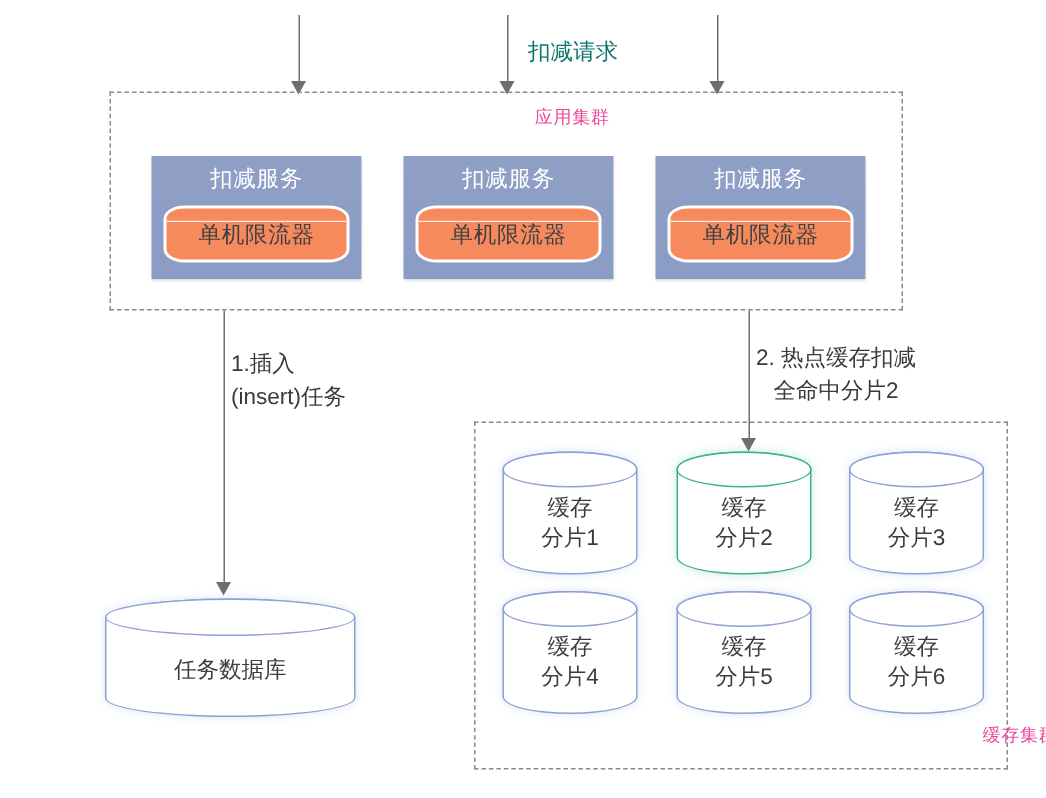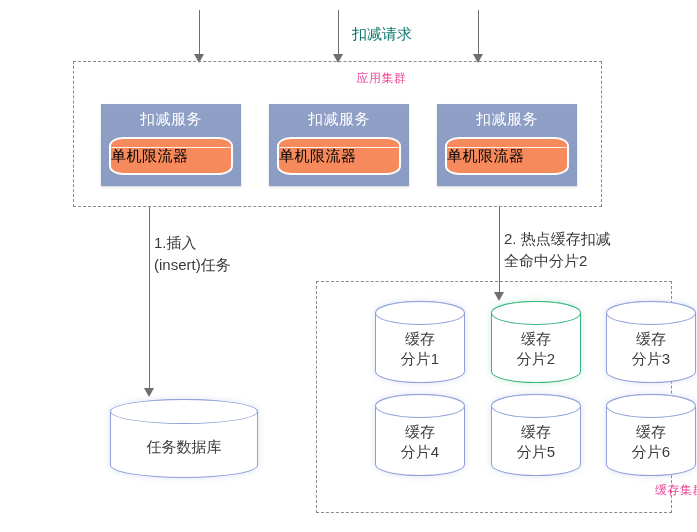--- a/index.html
+++ b/index.html
@@ -86,35 +86,34 @@
     border-bottom: 1.6px solid rgba(255,255,255,.85);
     border-radius: 50% / 100% 100% 0 0;
     box-sizing: border-box;
     pointer-events: none;
   }
   .limiter-label {
     position: absolute;
     left: 0;
     top: 8px;
     width: 100%;
-    text-align: left;
-    color: #000000;
+    text-align: center;
+    color: #404040;
     font-size: 15px;
     letter-spacing: .5px;
   }
 
   
   .cyl {
     position: absolute;
     box-sizing: border-box;
     border: 1.4px solid #8da0d8;
     border-radius: 50% / 14%;
     background: #ffffff;
     box-shadow: 0 0 6px rgba(140,160,215,.30);
-    margin-left: 40px;
   }
   .cyl::before {
     content: "";
     position: absolute;
     left: -1.4px;
     top: -1.4px;
     right: -1.4px;
     height: 24px;
     border: 1.4px solid #8da0d8;
     border-radius: 50%;
@@ -142,21 +141,21 @@
   #shard-2 { left: 451px; top: 301px; }
   #shard-3 { left: 566px; top: 301px; }
   #shard-4 { left: 335px; top: 394px; }
   #shard-5 { left: 451px; top: 394px; }
   #shard-6 { left: 566px; top: 394px; }
 
   
   #task-db {
     left: 70px;
     top: 399px;
-    width: 148px;
+    width: 167px;
     height: 79px;
     border-radius: 50% / 16%;
   }
   #task-db::before { height: 25px; }
   #task-db .cyl-label { top: 37px; }
 
   
   .vline {
     position: absolute;
     width: 0;
@@ -198,21 +197,21 @@
 
   
   .step-label {
     position: absolute;
     font-size: 15px;
     color: #3a3a3a;
     line-height: 1.45;
     white-space: pre-line;
   }
   #step-1-label { left: 154px; top: 232px; }
-  #step-2-label { left: 504px; top: 228px; }
+  #step-2-label { left: 504px; top: 228px; text-align: center; }
 </style>
 </head>
 <body>
 
 <div id="canvas">
 
   <div class="vline" id="in-arrow-1-line"></div>
   <div class="arrowhead" id="in-arrow-1-head"></div>
   <div class="vline" id="in-arrow-2-line"></div>
   <div class="arrowhead" id="in-arrow-2-head"></div>

